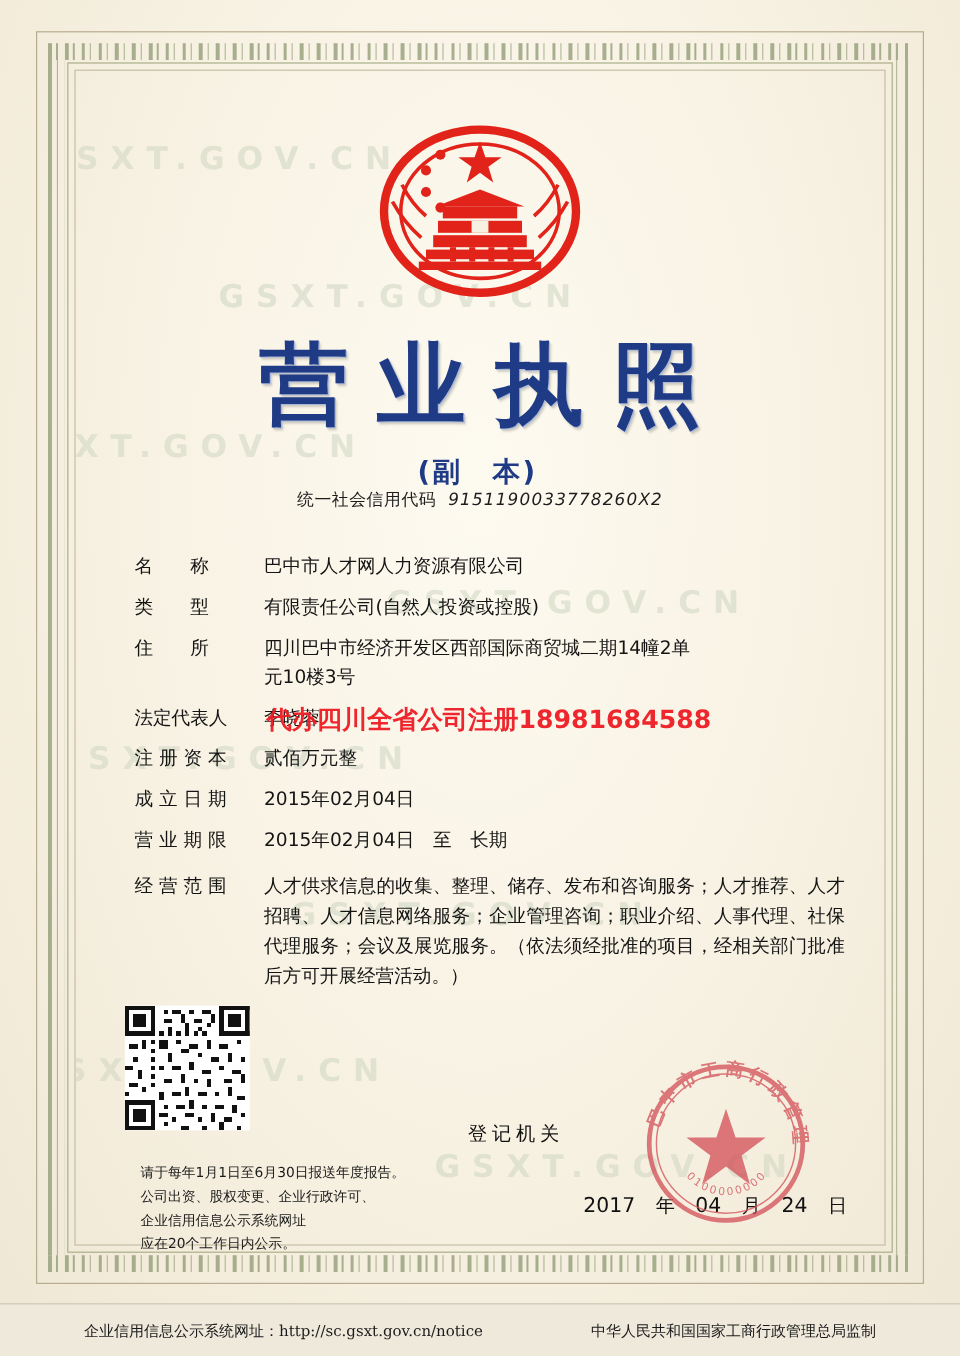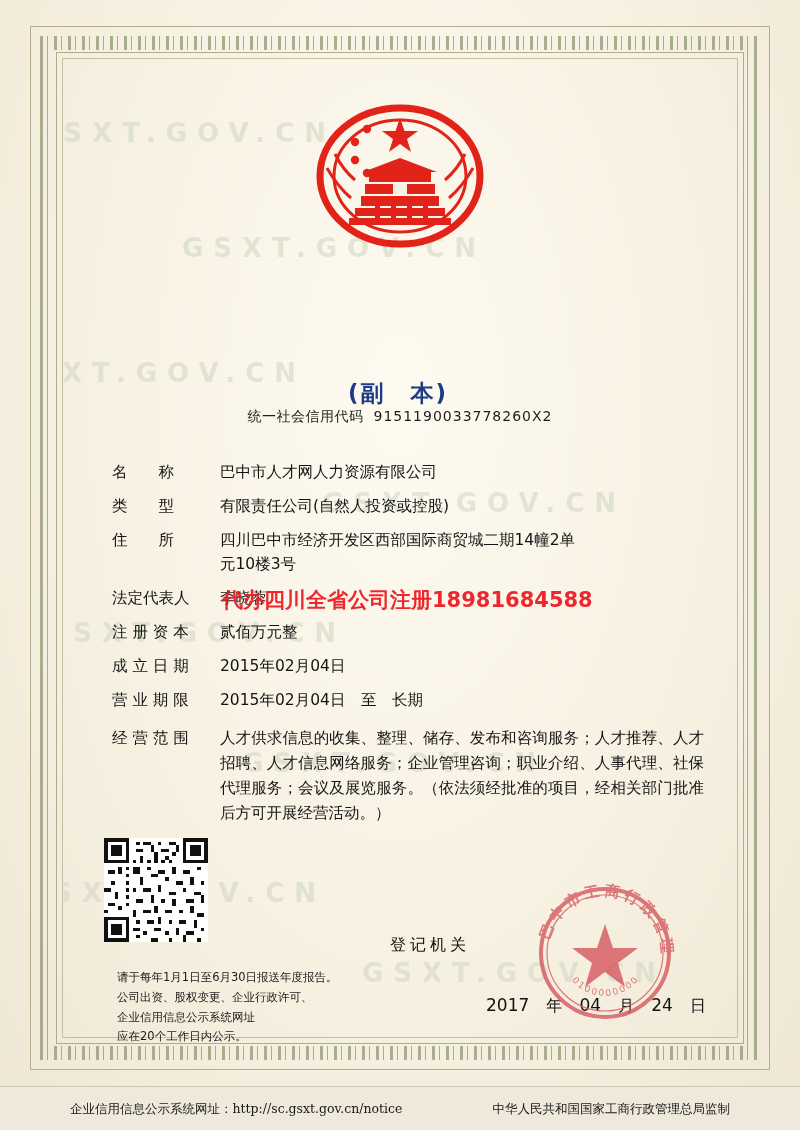--- a/index.html
+++ b/index.html
@@ -78,21 +78,21 @@
     position:absolute; left:0; right:4px; top:378px;
     text-align:center;
     font-size:23px; font-weight:700; color:#1f3b86;
     letter-spacing:2px;
   }
   .code-line {
     position:absolute; left:0; right:0; top:408px;
     text-align:center;
     font-size:14px; color:#1d1d1d; letter-spacing:.5px;
   }
-  .code-line .code-val { margin-left:10px; letter-spacing:1px; }
+  .code-line .code-val { margin-left:10px; letter-spacing:1px;font-style:italic; }
   
   .fields {
     position:absolute; left:112px; top:460px; right:96px;
     font-size:15.5px; color:#141414; line-height:1.55;
   }
   .row { display:flex; margin-bottom:10px; }
   .row .lab {
     width:108px; flex:0 0 108px;
     letter-spacing:0px;
     white-space:nowrap;
@@ -206,20 +206,21 @@
             <path d="M22 70 q10 18 24 30"></path>
             <path d="M30 56 q8 16 20 26"></path>
             <path d="M168 70 q-10 18 -24 30"></path>
             <path d="M160 56 q-8 16 -20 26"></path>
           </g>
         </g>
       </svg>
     </div>
   </div>
 
+  <div class="title">营业执照</div>
   <div class="subtitle">(副　本)</div>
   <div class="code-line">
     <span>统一社会信用代码</span><span class="code-val">9151190033778260X2</span>
   </div>
 
   <div class="fields">
 
     <div class="row">
       <div class="lab">名　　称</div>
       <div class="val">巴中市人才网人力资源有限公司</div>

